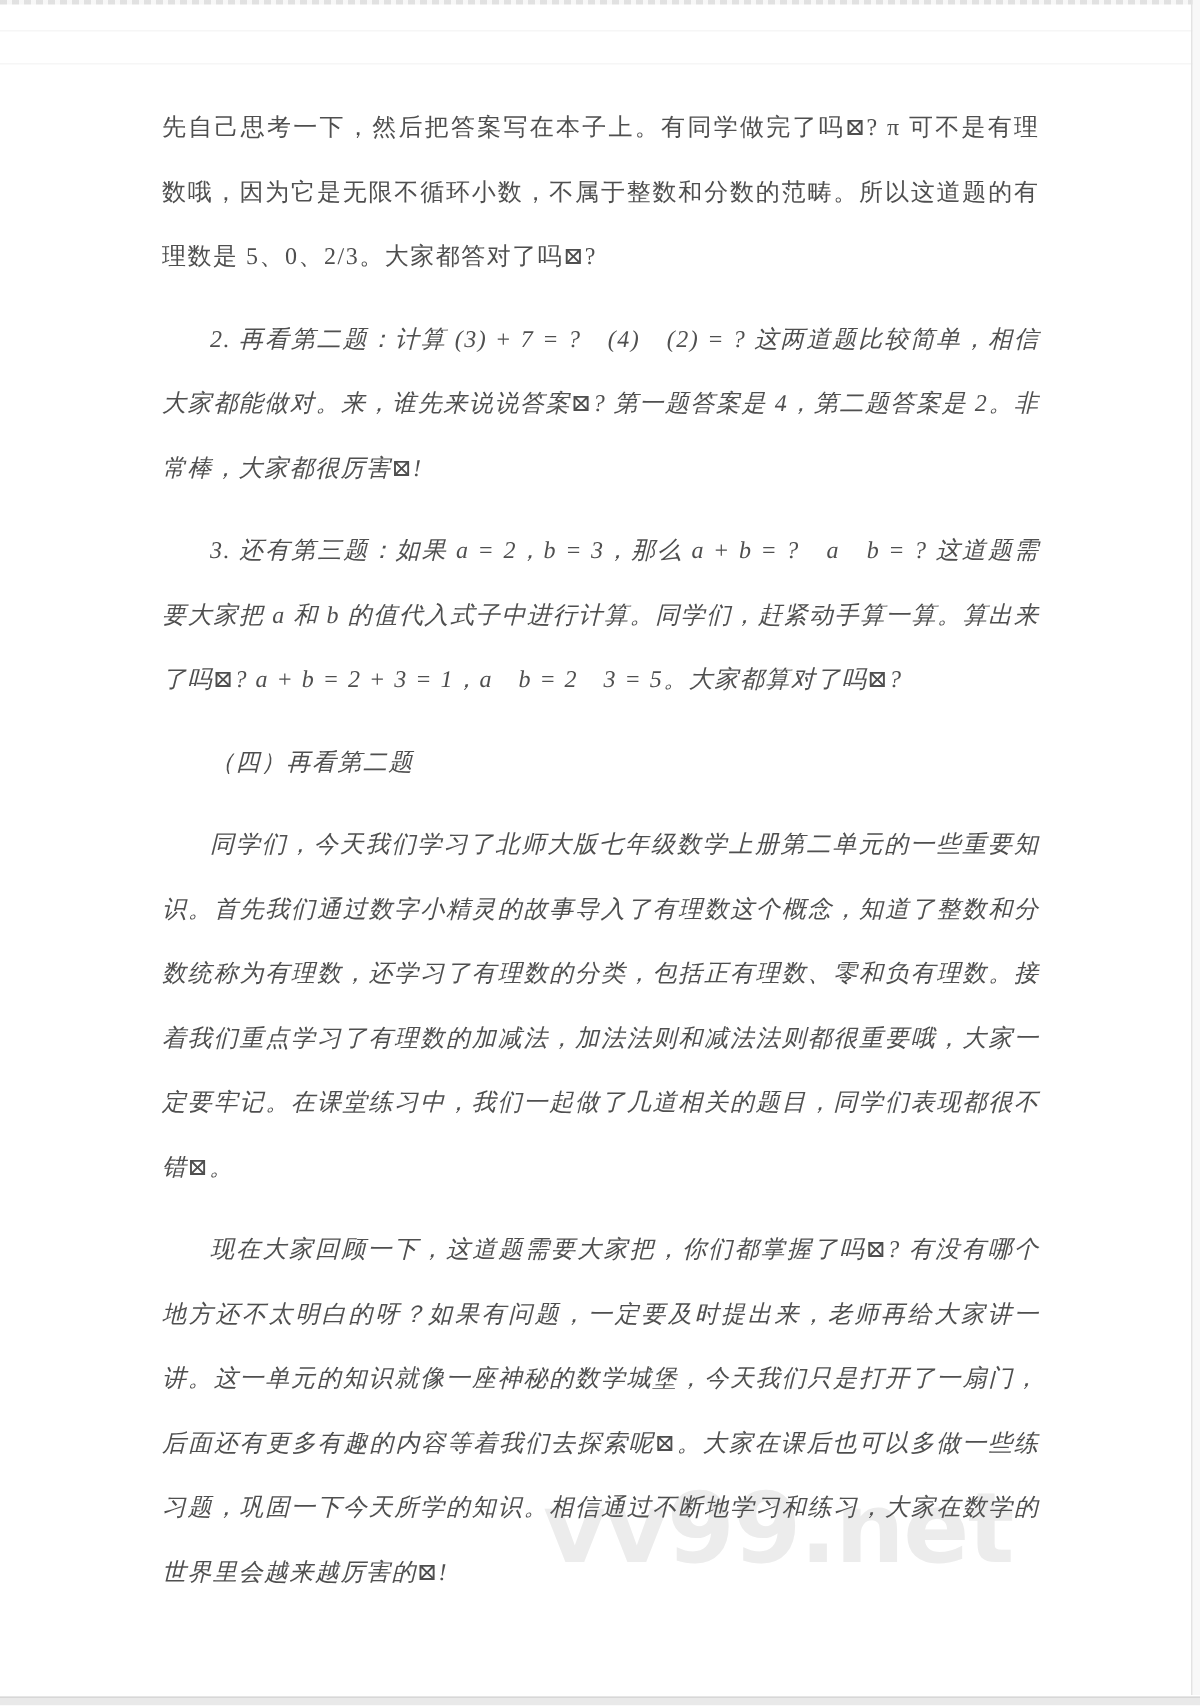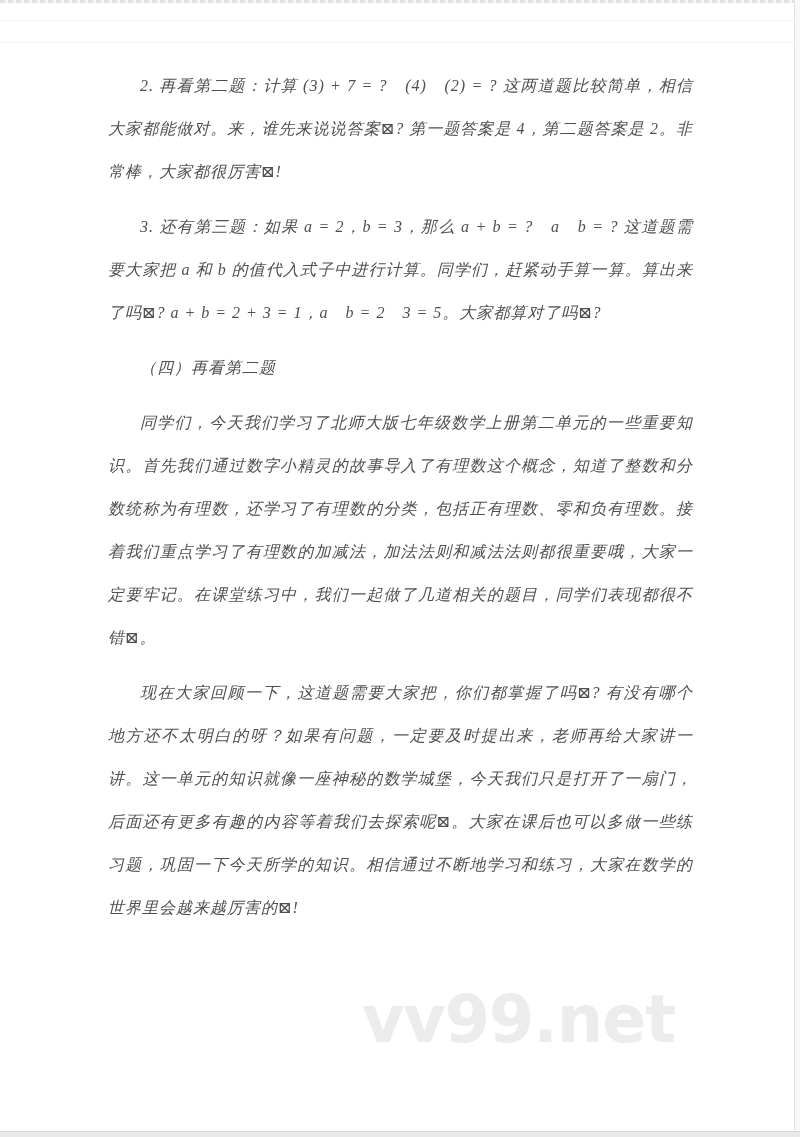--- a/index.html
+++ b/index.html
@@ -91,18 +91,19 @@
 <div class="top-edge"></div>
 <div class="faint-line l1"></div>
 <div class="faint-line l2"></div>
 <div class="right-margin-strip"></div>
 <div class="right-edge"></div>
 <div class="bottom-bar"></div>
 
 <div class="watermark">vv99.net</div>
 
 <div class="content" id="paragraph-container">
+    <p class="">先自己思考一下，然后把答案写在本子上。有同学做完了吗⊠? π 可不是有理数哦，因为它是无限不循环小数，不属于整数和分数的范畴。所以这道题的有理数是 5、0、2/3。大家都答对了吗⊠?</p>
     <p class="indent">2. 再看第二题：计算 (3) + 7 = ?　(4)　(2) = ? 这两道题比较简单，相信大家都能做对。来，谁先来说说答案⊠? 第一题答案是 4，第二题答案是 2。非常棒，大家都很厉害⊠!</p>
     <p class="indent">3. 还有第三题：如果 a = 2，b = 3，那么 a + b = ?　a　b = ? 这道题需要大家把 a 和 b 的值代入式子中进行计算。同学们，赶紧动手算一算。算出来了吗⊠? a + b = 2 + 3 = 1，a　b = 2　3 = 5。大家都算对了吗⊠?</p>
     <p class="indent">（四）再看第二题</p>
     <p class="indent">同学们，今天我们学习了北师大版七年级数学上册第二单元的一些重要知识。首先我们通过数字小精灵的故事导入了有理数这个概念，知道了整数和分数统称为有理数，还学习了有理数的分类，包括正有理数、零和负有理数。接着我们重点学习了有理数的加减法，加法法则和减法法则都很重要哦，大家一定要牢记。在课堂练习中，我们一起做了几道相关的题目，同学们表现都很不错⊠。</p>
     <p class="indent">现在大家回顾一下，这道题需要大家把，你们都掌握了吗⊠? 有没有哪个地方还不太明白的呀？如果有问题，一定要及时提出来，老师再给大家讲一讲。这一单元的知识就像一座神秘的数学城堡，今天我们只是打开了一扇门，后面还有更多有趣的内容等着我们去探索呢⊠。大家在课后也可以多做一些练习题，巩固一下今天所学的知识。相信通过不断地学习和练习，大家在数学的世界里会越来越厉害的⊠!</p>
   </div>
 
 </body></html>

